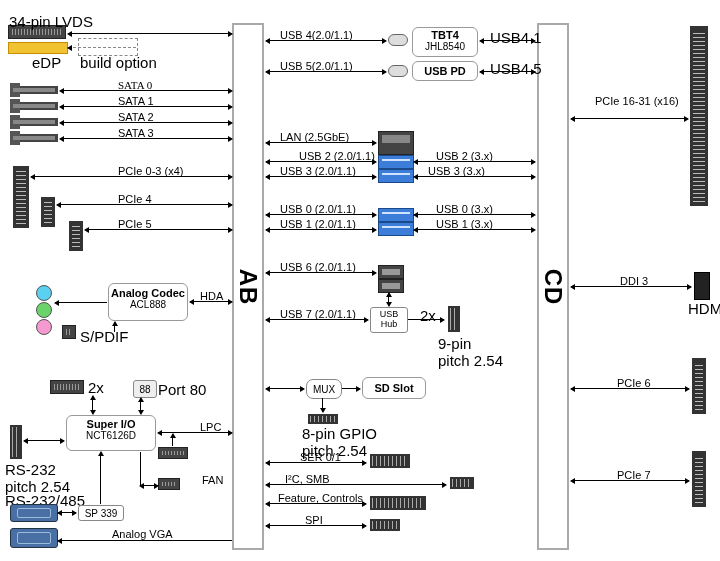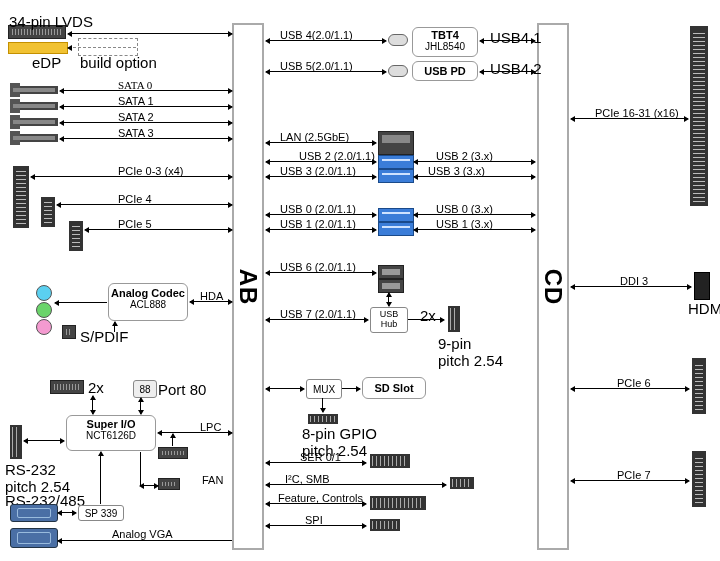--- a/index.html
+++ b/index.html
@@ -253,21 +253,21 @@
 </div>
 <div class="typec" style="left:388px;top:34px;width:18px;height:10px;"></div>
 <div class="typec" style="left:388px;top:65px;width:18px;height:10px;"></div>
 <div class="hline arrow-l arrow-r" style="left:266px;top:40px;width:120px;"></div>
 <div class="hline arrow-l arrow-r" style="left:266px;top:71px;width:120px;"></div>
 <div class="label" style="left:280px;top:29px;">USB 4(2.0/1.1)</div>
 <div class="label" style="left:280px;top:60px;">USB 5(2.0/1.1)</div>
 <div class="hline arrow-l arrow-r" style="left:480px;top:40px;width:55px;"></div>
 <div class="hline arrow-l arrow-r" style="left:480px;top:71px;width:55px;"></div>
 <div class="label smalltext" style="left:490px;top:29px;">USB4 1</div>
-<div class="label smalltext" style="left:490px;top:60px;">USB4 2</div>
+<div class="label smalltext" style="left:490px;top:60px;">USB4 5</div>
 
 <div class="rj45" style="left:378px;top:131px;width:34px;height:22px;"></div>
 <div class="usbport" style="left:378px;top:155px;width:34px;height:12px;"></div>
 <div class="usbport" style="left:378px;top:169px;width:34px;height:12px;"></div>
 <div class="hline arrow-l arrow-r" style="left:266px;top:142px;width:110px;"></div>
 <div class="hline arrow-l arrow-r" style="left:266px;top:161px;width:110px;"></div>
 <div class="hline arrow-l arrow-r" style="left:266px;top:176px;width:110px;"></div>
 <div class="label" style="left:280px;top:131px;">LAN (2.5GbE)</div>
 <div class="label" style="left:280px;top:150px;padding-left:19px;">USB 2 (2.0/1.1)</div>
 <div class="label" style="left:280px;top:165px;">USB 3 (2.0/1.1)</div>
@@ -296,21 +296,21 @@
 </div>
 <div class="vline arrow-d arrow-u" style="left:388px;top:293px;height:13px;"></div>
 <div class="hline arrow-l arrow-r" style="left:266px;top:319px;width:102px;"></div>
 <div class="label" style="left:280px;top:308px;">USB 7 (2.0/1.1)</div>
 <div class="hline arrow-r" style="left:408px;top:319px;width:36px;"></div>
 <div class="label smalltext" style="left:420px;top:307px;">2x</div>
 <div class="pinblock" style="left:448px;top:306px;width:12px;height:26px;"></div>
 <div class="label smalltext" style="left:438px;top:335px;white-space:pre;">9-pin
 pitch 2.54</div>
 
-<div class="smallbox" style="left:306px;top:379px;width:34px;height:18px;">
+<div class="smallbox" style="left:306px;top:379px;width:34px;height:18px;border-radius:7px;">
   <span>MUX</span>
 </div>
 <div class="hline arrow-l arrow-r" style="left:266px;top:388px;width:38px;"></div>
 <div class="box" style="left:362px;top:377px;width:64px;height:22px;line-height:20px;">
   <span class="title">SD Slot</span>
 </div>
 <div class="hline arrow-r" style="left:342px;top:388px;width:18px;"></div>
 <div class="vline arrow-d" style="left:322px;top:398px;height:14px;"></div>
 <div class="pinblock" style="left:308px;top:414px;width:30px;height:10px;"></div>
 <div class="label smalltext" style="left:302px;top:425px;white-space:pre;">8-pin GPIO
@@ -324,21 +324,21 @@
 <div class="label" style="left:285px;top:473px;">I²C, SMB</div>
 <div class="hline arrow-l arrow-r" style="left:266px;top:503px;width:100px;"></div>
 <div class="pinblock" style="left:370px;top:496px;width:56px;height:14px;"></div>
 <div class="label" style="left:278px;top:492px;">Feature, Controls</div>
 <div class="hline arrow-l arrow-r" style="left:266px;top:525px;width:100px;"></div>
 <div class="pinblock" style="left:370px;top:519px;width:30px;height:12px;"></div>
 <div class="label" style="left:305px;top:514px;">SPI</div>
 
 <div class="slot-vert" style="left:690px;top:26px;width:18px;height:180px;"></div>
 <div class="hline arrow-l arrow-r" style="left:571px;top:118px;width:117px;"></div>
-<div class="label" style="left:582px;top:107px;padding-left:13px;">PCIe 16-31 (x16)</div>
+<div class="label" style="left:582px;top:95px;padding-left:13px;">PCIe 16-31 (x16)</div>
 
 <div class="hdmi" style="left:694px;top:272px;width:14px;height:26px;"></div>
 <div class="hline arrow-l arrow-r" style="left:571px;top:286px;width:120px;"></div>
 <div class="label" style="left:620px;top:275px;">DDI 3</div>
 <div class="label smalltext" style="left:688px;top:300px;">HDMI</div>
 
 <div class="slot-vert" style="left:692px;top:358px;width:14px;height:56px;"></div>
 <div class="hline arrow-l arrow-r" style="left:571px;top:388px;width:118px;"></div>
 <div class="label" style="left:617px;top:377px;">PCIe 6</div>
 

